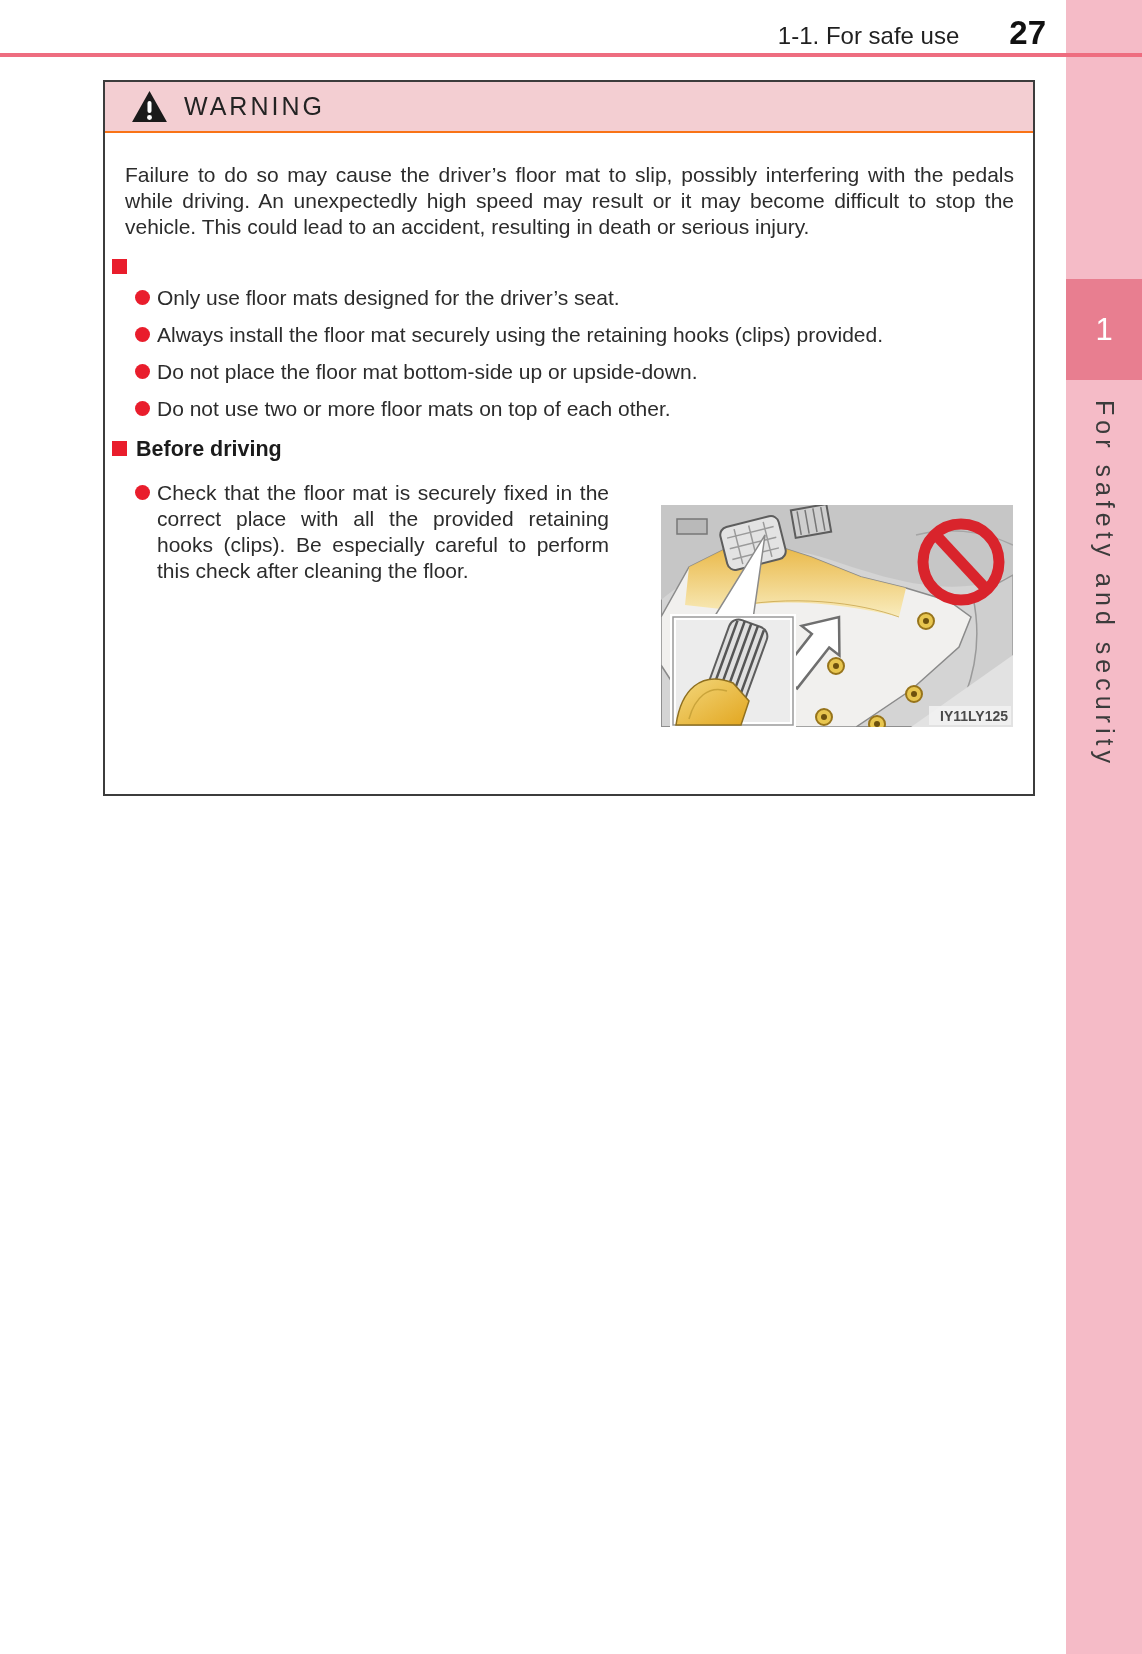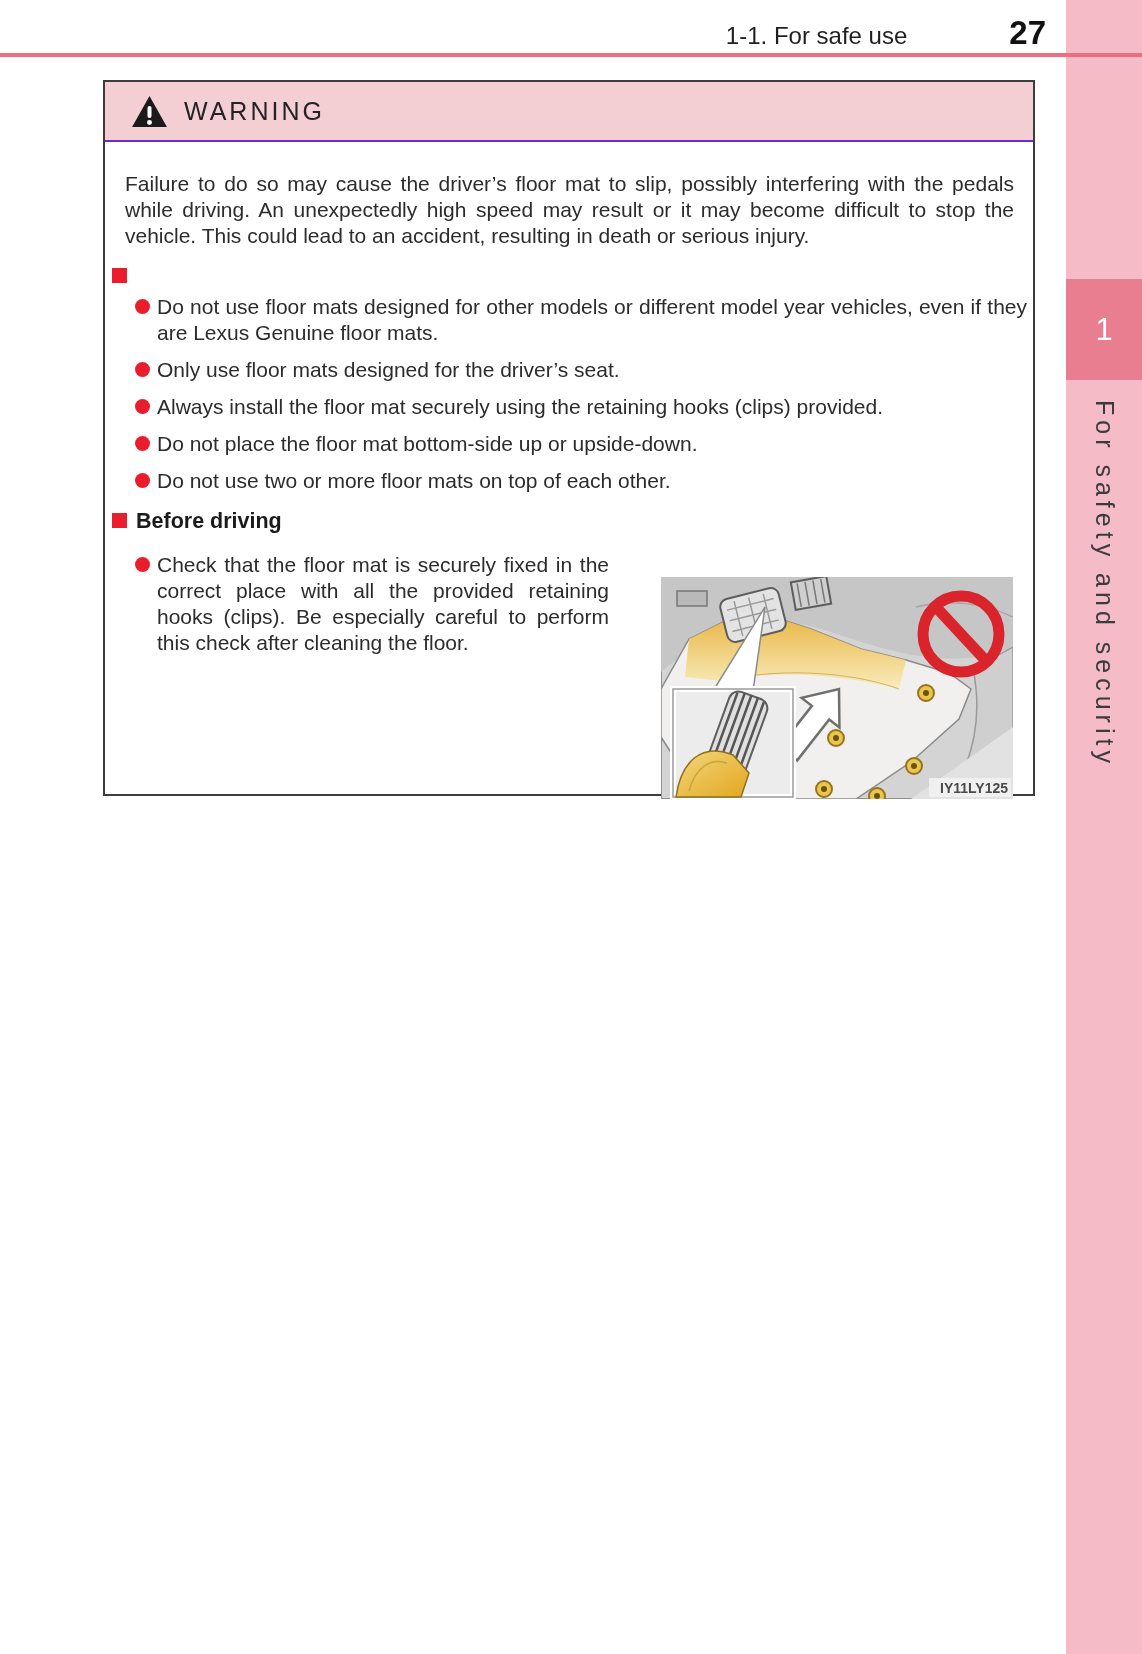--- a/index.html
+++ b/index.html
@@ -23,36 +23,36 @@
     font-size:31px;font-weight:normal;
   }
   .vertical-label{
     position:absolute;top:400px;left:50%;transform:translateX(-50%);
     writing-mode:vertical-rl;
     font-size:25px;letter-spacing:5px;color:#3b3b3b;white-space:nowrap;
   }
   
   .header-row{
     position:absolute;top:14px;right:96px;z-index:2;
-    display:flex;align-items:baseline;gap:102px;
+    display:flex;align-items:baseline;gap:50px;
   }
   .section-title{font-size:24px;color:#1f1f1f;}
   .page-number{font-size:33px;font-weight:bold;color:#111;}
   .rule{
     position:absolute;top:53px;left:0;width:1142px;height:4px;
     background:#ee6d80;z-index:3;
   }
   
   .warning-box{
     position:absolute;left:103px;top:80px;width:932px;height:716px;
     box-sizing:border-box;border:2px solid #3c3c3c;background:#fff;z-index:2;
   }
   .warn-head{
-    box-sizing:border-box;height:60px;background:#f3ced2;
-    border-bottom:2px solid #6d28d9;
+    box-sizing:border-box;height:51px;background:#f3ced2;
+    border-bottom:2px solid #f97316;
     display:flex;align-items:center;gap:16px;padding-left:26px;
   }
   .warn-title{font-size:25px;letter-spacing:3px;color:#232323;}
   .tri-icon{width:37px;height:33px;display:block;}
   .warn-body{padding:16px 6px 0 7px;}
   .intro-line,.intro-body,.btext{font-size:21px;line-height:26px;color:#2c2c2c;}
   .intro-body{text-align:justify;margin:13px;}
   .intro-line{margin:0;}
   .sec-head{display:flex;align-items:flex-start;gap:9px;margin-top:15px;}
   .sq{width:15px;height:15px;background:#e91d2c;flex:none;margin-top:4px;}
@@ -95,24 +95,20 @@
     <div class="warn-body">
 
       <p class="intro-body">Failure to do so may cause the driver’s floor mat to slip, possibly interfering with the pedals while driving. An unexpectedly high speed may result or it may become difficult to stop the vehicle. This could lead to an accident, resulting in death or serious injury.</p>
 
       <div class="sec-head">
         <span class="sq"></span>
       </div>
 
       <div class="bullet">
         <span class="dot"></span>
-        <p class="btext">Do not use floor mats designed for other models or different model year vehicles, even if they are Lexus Genuine floor mats.</p>
-      </div>
-      <div class="bullet">
-        <span class="dot"></span>
         <p class="btext">Only use floor mats designed for the driver’s seat.</p>
       </div>
       <div class="bullet">
         <span class="dot"></span>
         <p class="btext">Always install the floor mat securely using the retaining hooks (clips) provided.</p>
       </div>
       <div class="bullet">
         <span class="dot"></span>
         <p class="btext">Do not place the floor mat bottom-side up or upside-down.</p>
       </div>

